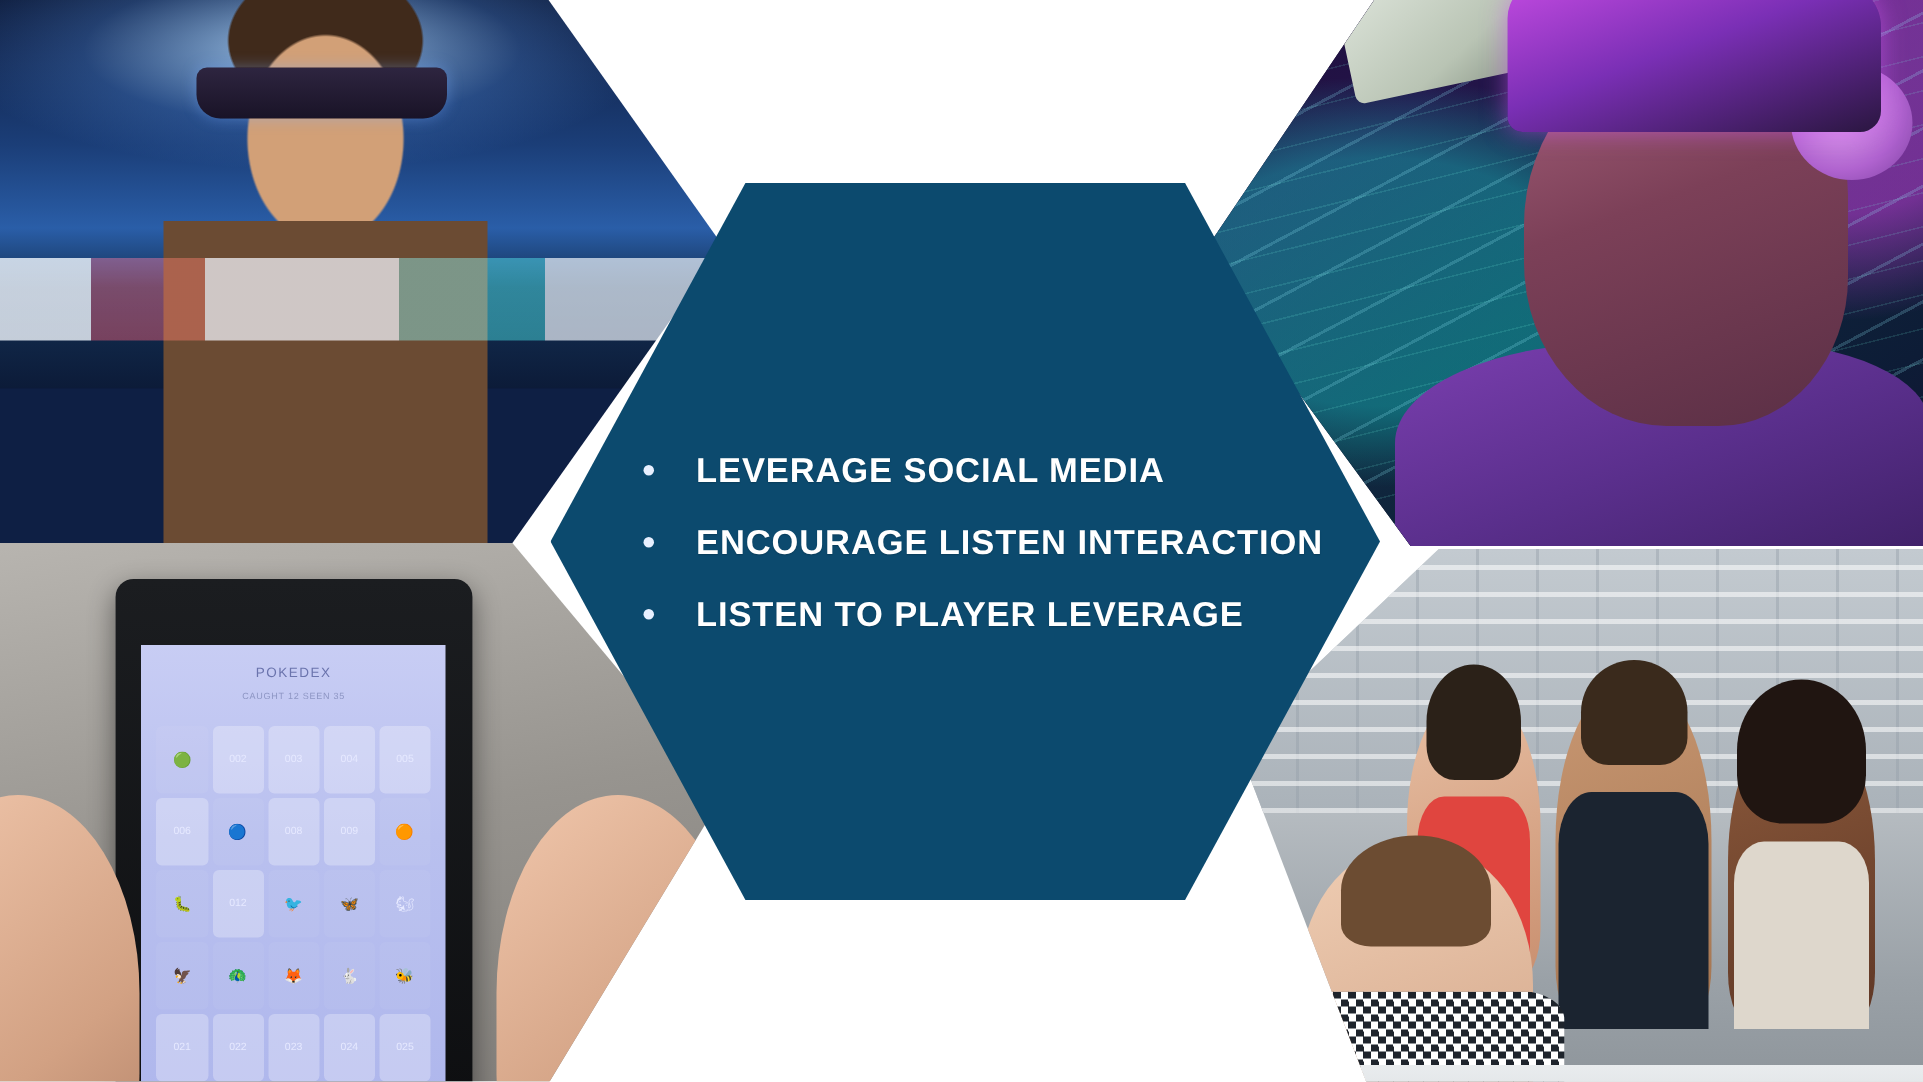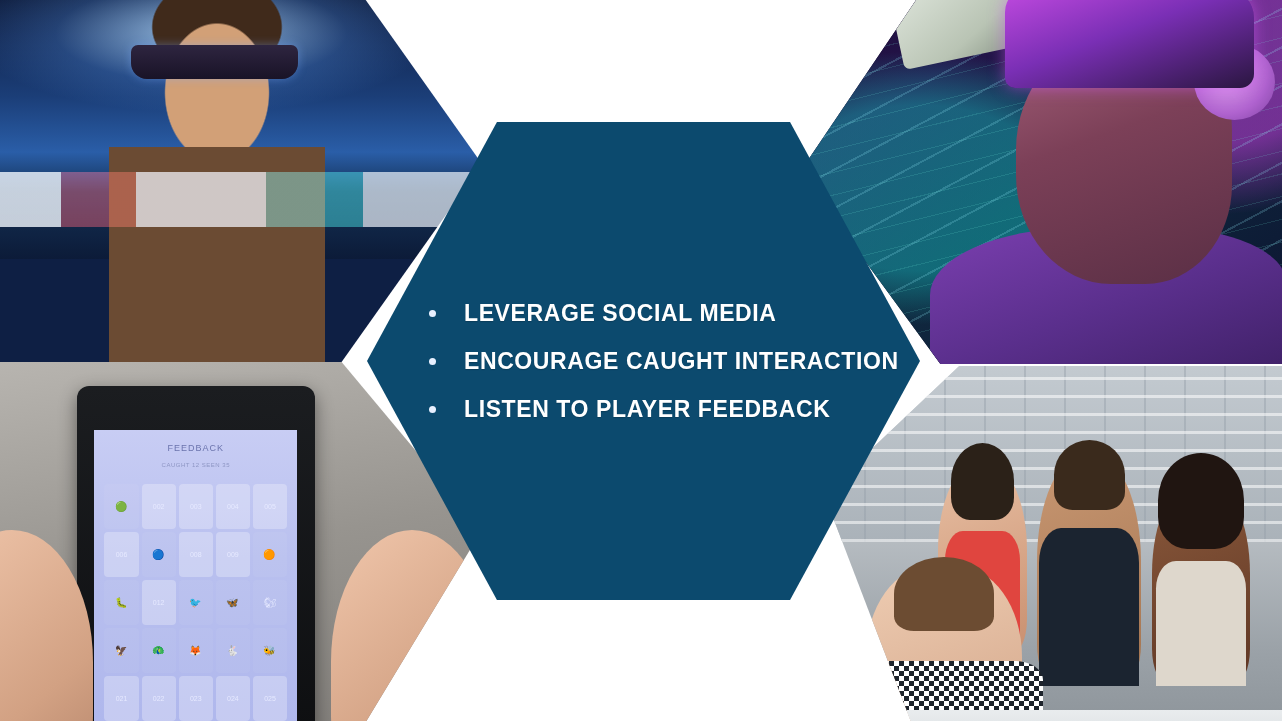--- a/index.html
+++ b/index.html
@@ -292,21 +292,21 @@
       <div class="tl-figure"></div>
       <div class="tl-visor"></div>
       <div class="tl-glitch"></div>
     </div>
   </div>
 
   <div class="hex-panel hex-bl">
     <div class="hex-img scene-phone" aria-label="Hands holding a smartphone showing a Pokedex grid screen with numbered entries and creature sprites">
       <div class="ph-body"></div>
       <div class="ph-screen">
-        <div class="ph-title">FEEDBACK</div>
+        <div class="ph-title">POKEDEX</div>
         <div class="ph-sub">CAUGHT 12 SEEN 35</div>
         <div class="ph-grid" id="pokedex-grid">
             <div class="ph-cell sprite">🟢</div>
             <div class="ph-cell">002</div>
             <div class="ph-cell">003</div>
             <div class="ph-cell">004</div>
             <div class="ph-cell">005</div>
             <div class="ph-cell">006</div>
             <div class="ph-cell sprite">🔵</div>
             <div class="ph-cell">008</div>
@@ -364,19 +364,19 @@
           <span class="top"></span>
           <span class="hair"></span>
         </div>
       <div class="of-table"></div>
     </div>
   </div>
 
   <div id="center-hex">
     <ul id="bullet-list">
         <li>LEVERAGE SOCIAL MEDIA</li>
-        <li>ENCOURAGE CAUGHT INTERACTION</li>
-        <li>LISTEN TO PLAYER FEEDBACK</li>
+        <li>ENCOURAGE LISTEN INTERACTION</li>
+        <li>LISTEN TO PLAYER LEVERAGE</li>
       </ul>
   </div>
 
 
 </div>
 
 </body></html>

